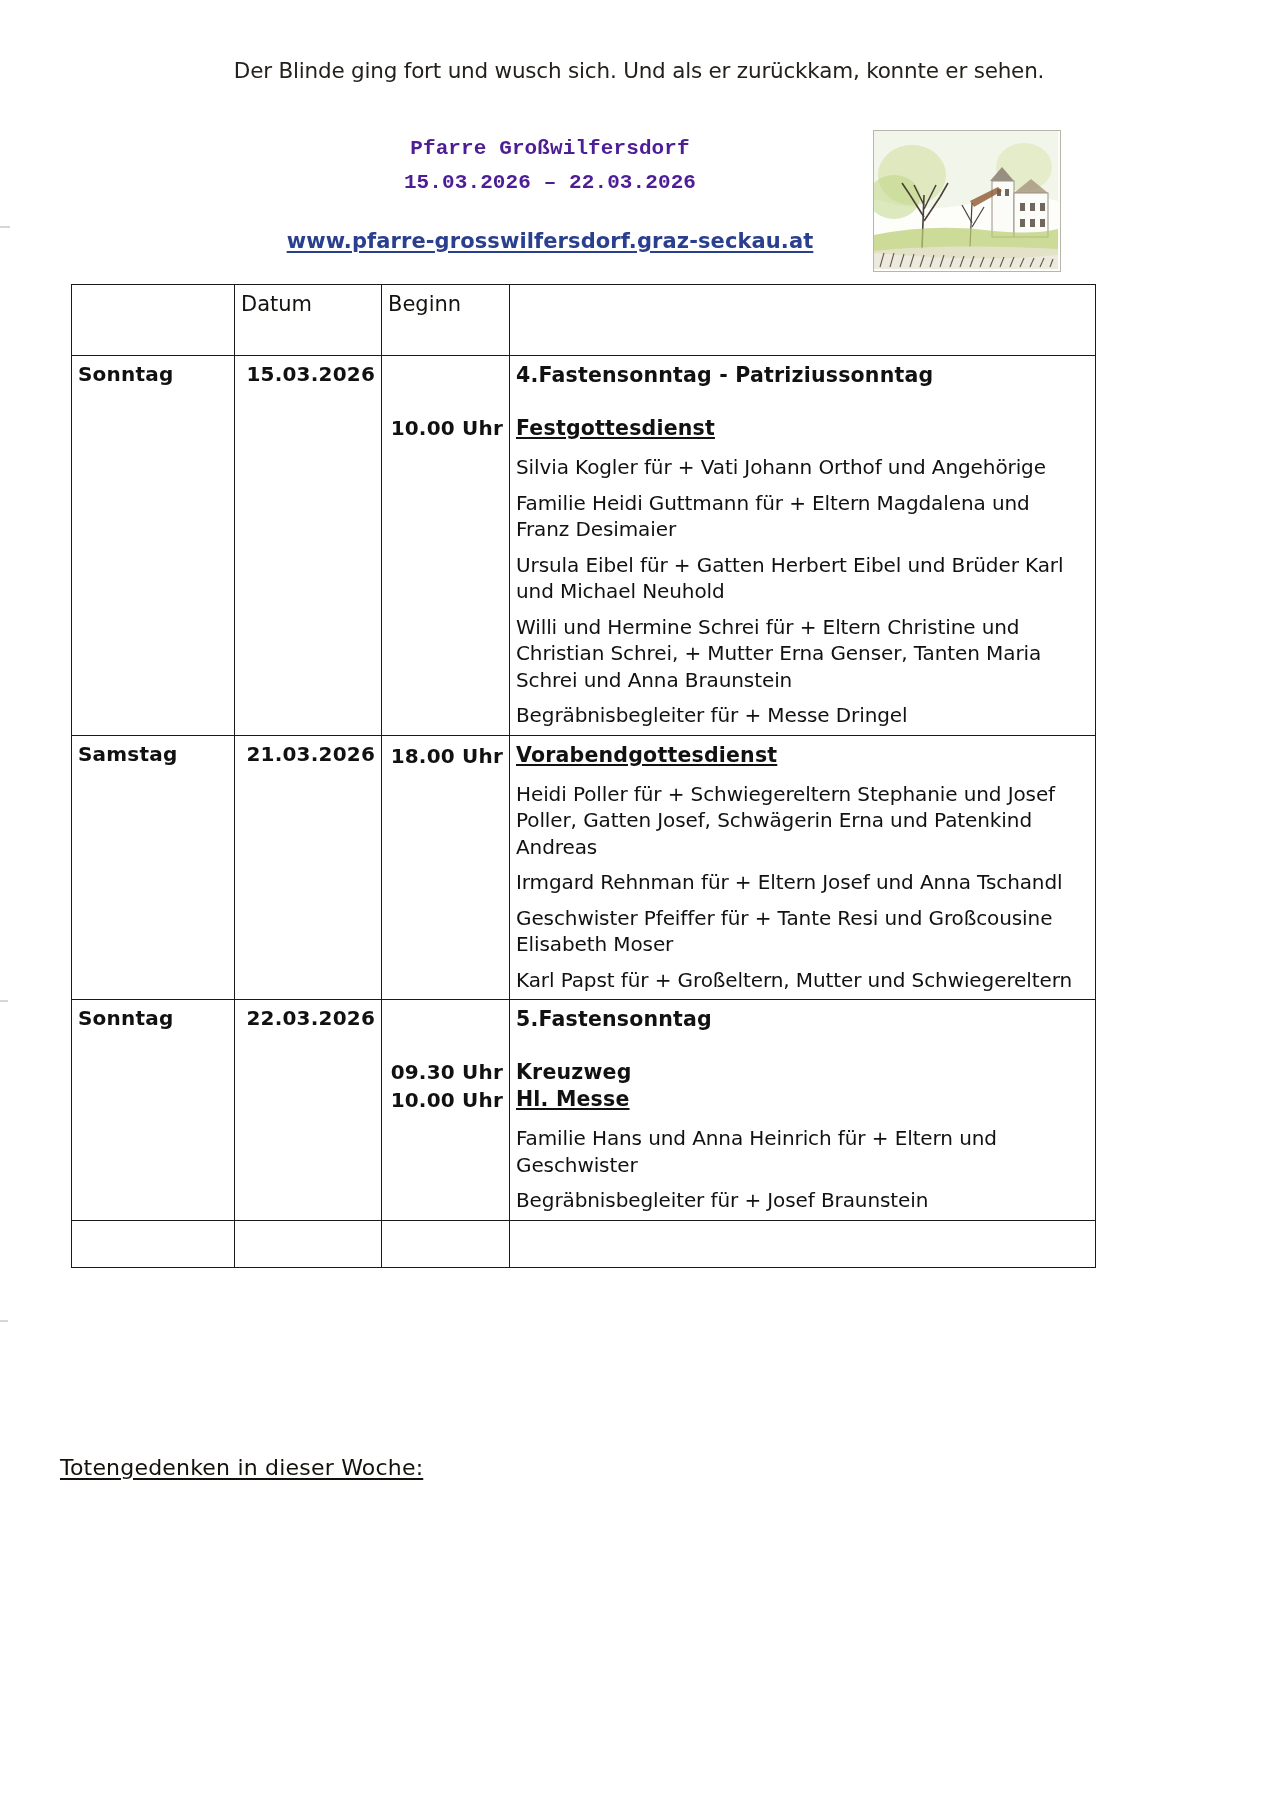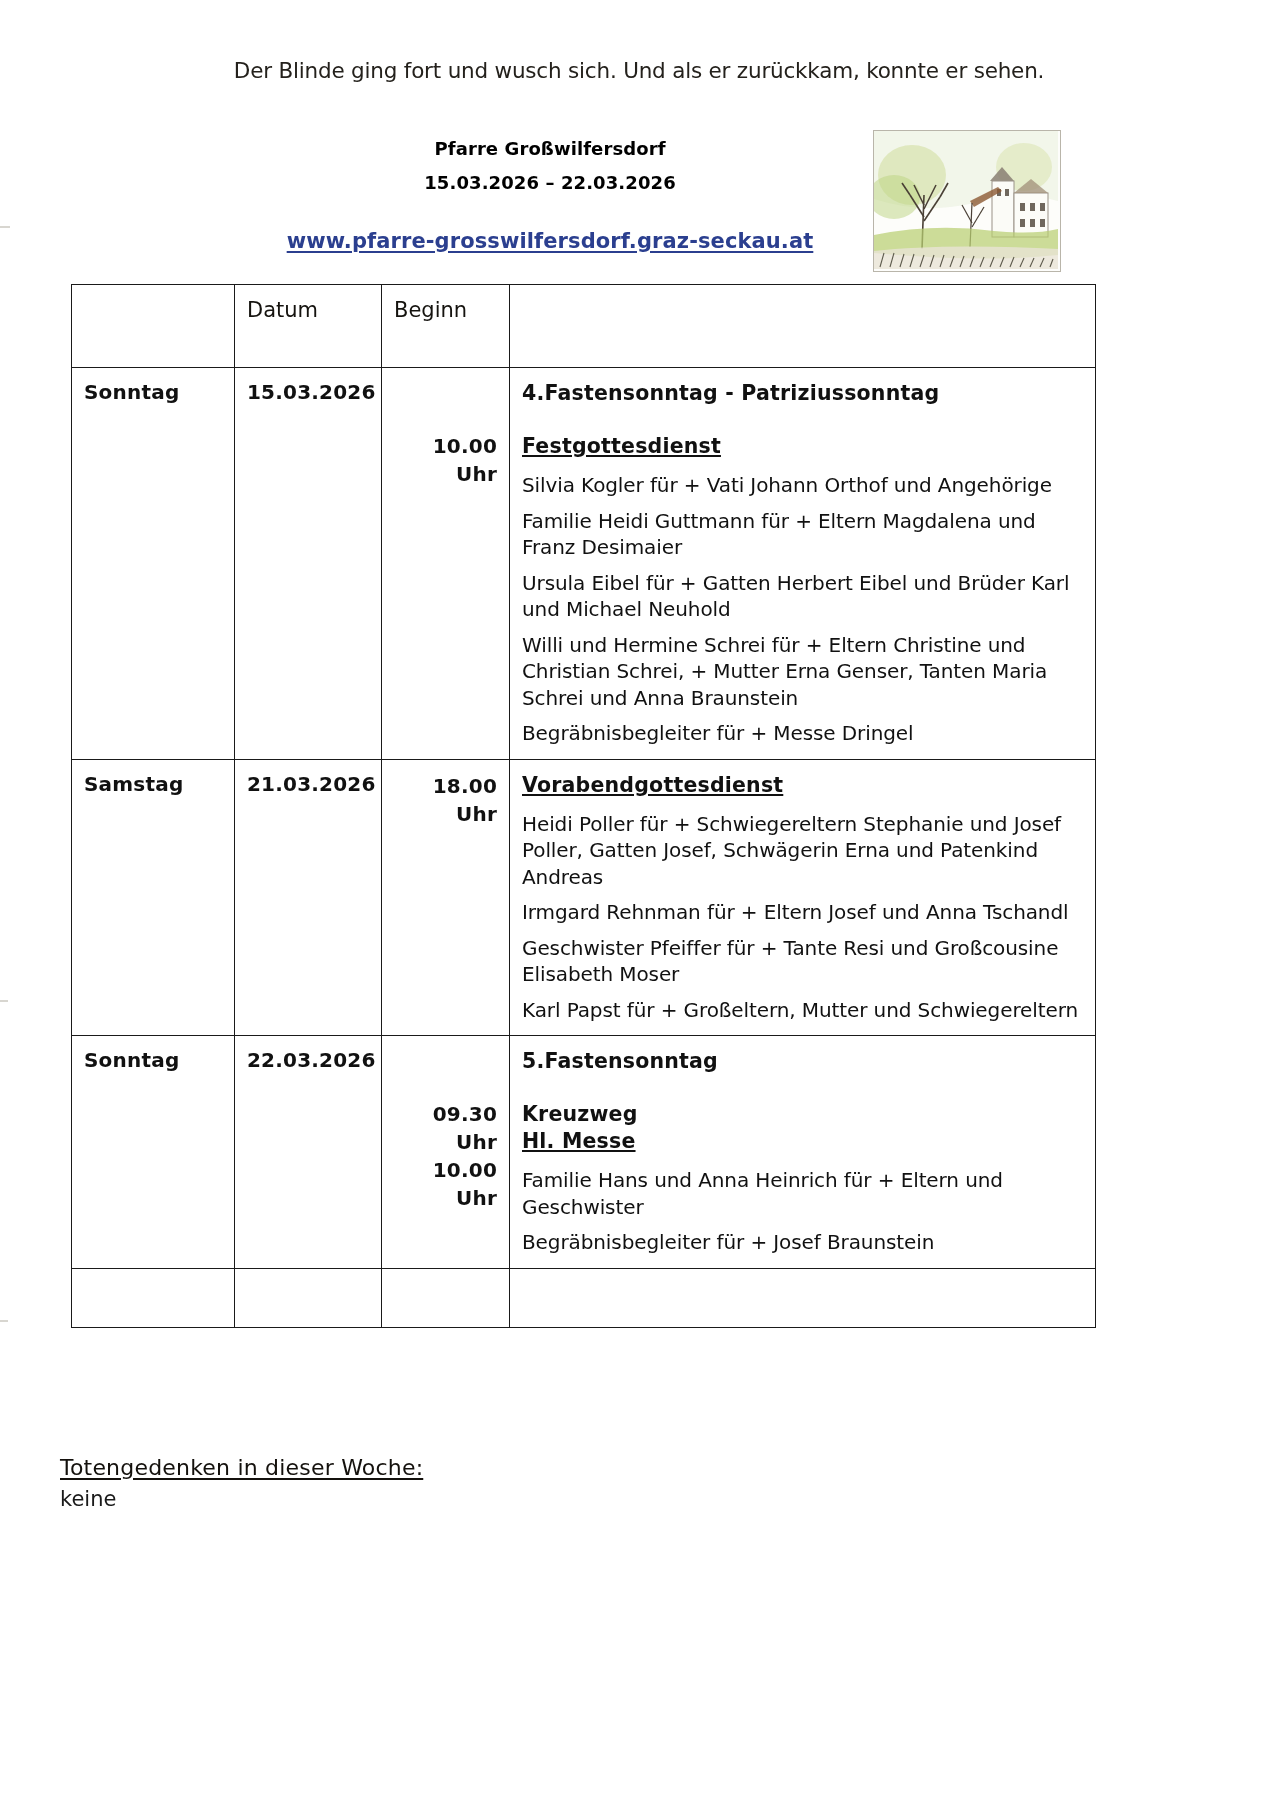--- a/index.html
+++ b/index.html
@@ -39,24 +39,25 @@
   
   .heading {
     position: absolute;
     left: 0;
     width: 1100px;
     top: 132px;
     text-align: center;
   }
   .heading .ln {
     font-weight: bold;
-    font-size: 18px;
+    font-size: 21px;
     line-height: 34px;
     letter-spacing: 0.1px;
-    color: #000000;
+    color: #4c1d95;
+    font-family: Liberation Mono, monospace;
   }
 
   .weburl {
     position: absolute;
     top: 229px;
     left: 0;
     width: 1100px;
     text-align: center;
     font-weight: bold;
     font-size: 21px;
@@ -84,21 +85,21 @@
     position: absolute;
     left: 71px;
     top: 284px;
     width: 1024px;
     border-collapse: collapse;
     table-layout: fixed;
   }
   table.sched td {
     border: 1.5px solid #1a1a1a;
     vertical-align: top;
-    padding: 12px;
+    padding: 6px;
   }
   .c-day   { width: 163px; }
   .c-date  { width: 147px; }
   .c-time  { width: 128px; }
   .c-body  { width: 586px; }
 
   .hdr-label {
     font-size: 21px;
     font-weight: normal;
     padding: 7px 0 0 9px;
@@ -353,16 +354,15 @@
         <td class="bodycell">
           <div class="gap-md"></div>
         </td>
       </tr>
 
     </tbody>
   </table>
 
   <div class="footer">
     <div class="footer-title">Totengedenken in dieser Woche:</div>
-    <div class="footer-body">keine</div>
   </div>
 
 </div>
 
 </body></html>

